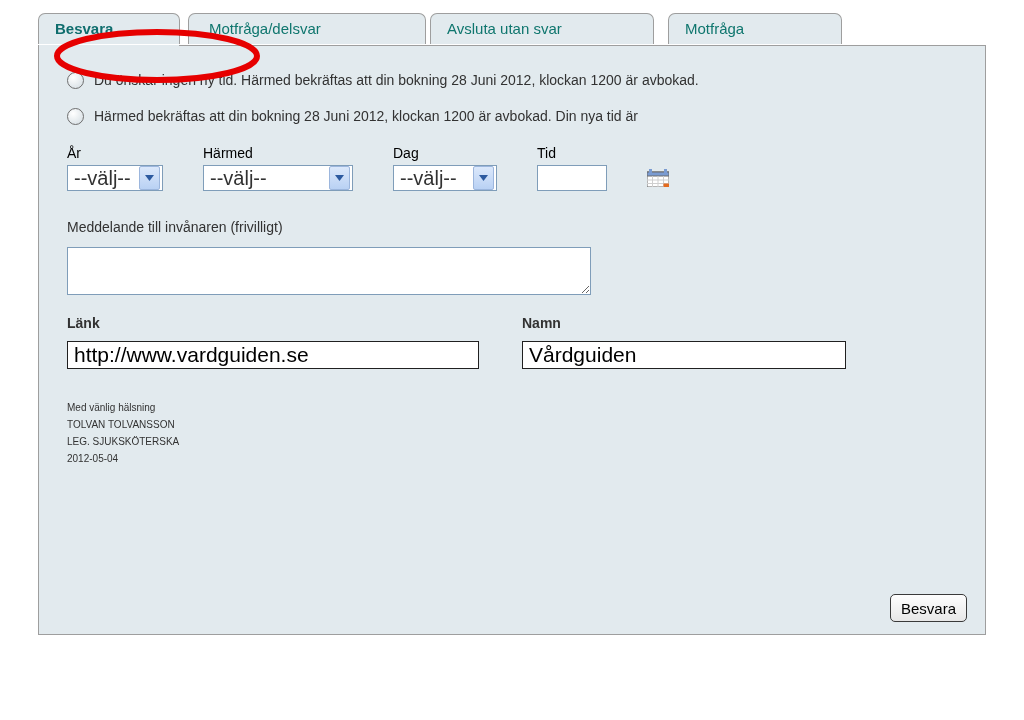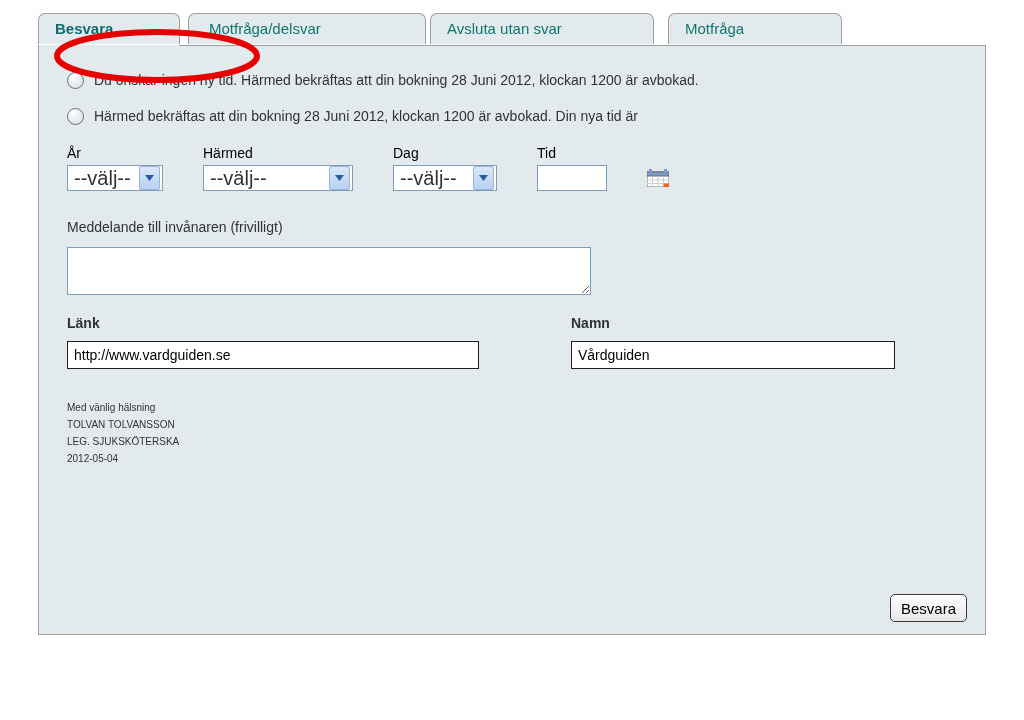--- a/index.html
+++ b/index.html
@@ -157,34 +157,34 @@
     overflow: auto;
     font-family: inherit;
     font-size: 14px;
     padding: 4px;
     box-sizing: border-box;
     display: block;
   }
 
   .link-row {
     display: flex;
-    gap: 92px;
+    gap: 43px;
     margin-top: 20px;
   }
   .field-col .lbl {
     font-weight: bold;
     margin-bottom: 10px;
   }
   .txtinput {
     height: 28px;
     border: 1px solid #202020;
     background: #ffffff;
     padding: 2px 6px;
     font-family: inherit;
-    font-size: 14px;
+    font-size: 21px;
     box-sizing: border-box;
   }
   .inp-link { width: 412px; }
   .inp-name { width: 324px; }
 
   .sig {
     margin-top: 30px;
     line-height: 1.7;
     font-size: 10px;
     color: #323232;

